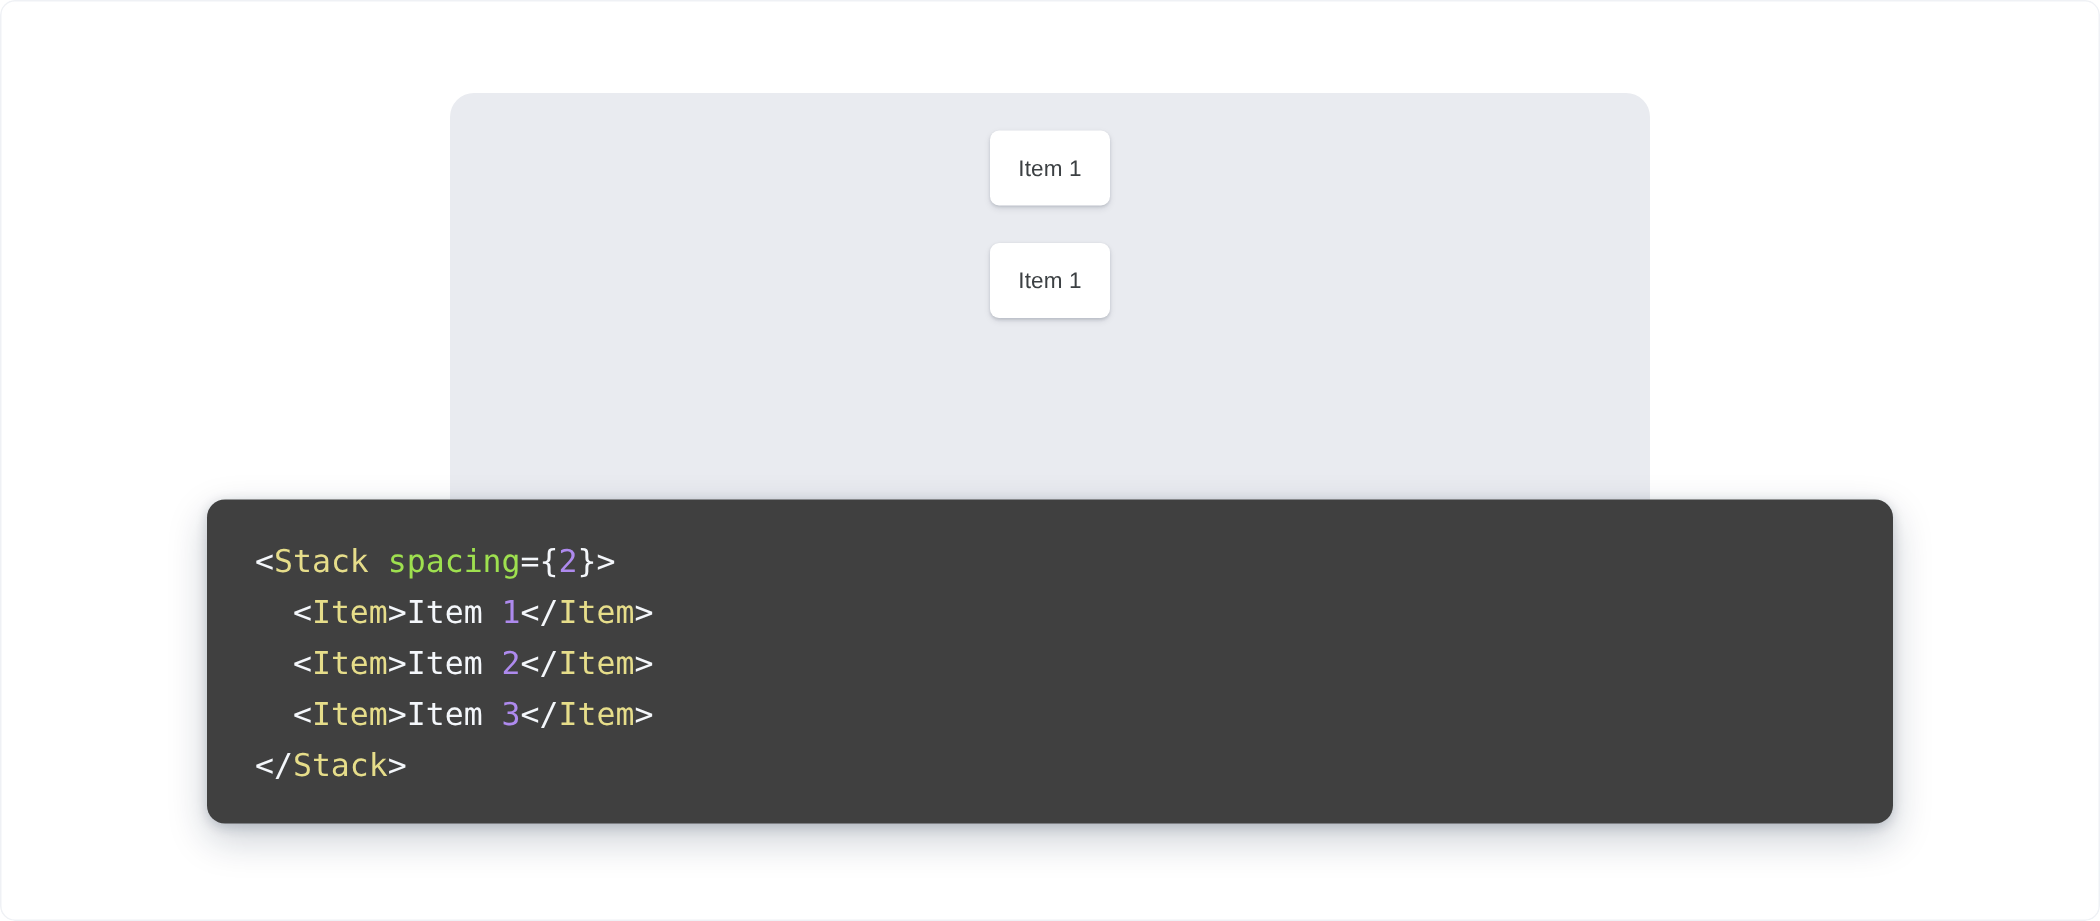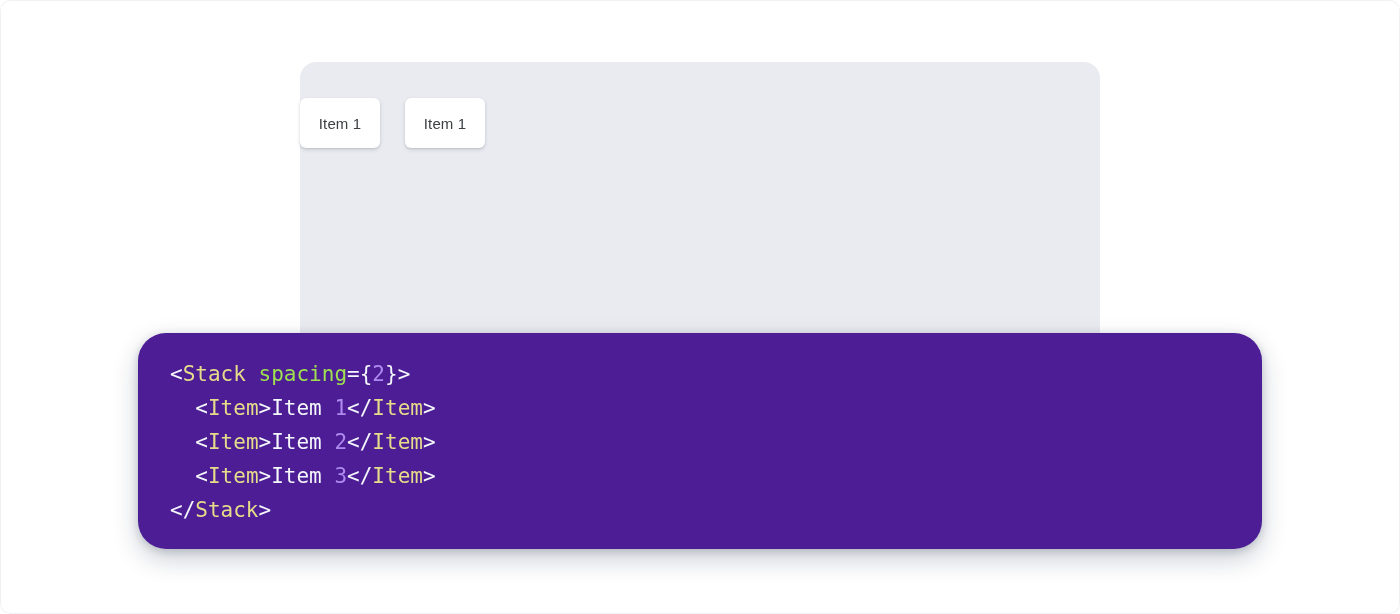--- a/index.html
+++ b/index.html
@@ -47,22 +47,23 @@
     border-radius: 16px 16px 0 0;
     box-sizing: border-box;
   }
 
   .stack {
     position: absolute;
     left: 0;
     top: 0;
     width: 800px;
     display: flex;
+    flex-direction: column;
     align-items: center;
-    padding-top: 36px;
+    padding-top: 25px;
     gap: 25px;
     box-sizing: border-box;
   }
 
   .stack-item {
     width: 80px;
     height: 50px;
     background: #ffffff;
     border-radius: 6px;
     display: flex;
@@ -81,22 +82,22 @@
     white-space: nowrap;
   }
 
   
   .code-card {
     position: absolute;
     left: 138px;
     top: 333px;
     width: 1124px;
     height: 216px;
-    background: #4c1d95;
-    border-radius: 28px;
+    background: #404040;
+    border-radius: 12px;
     box-shadow: 0 10px 26px rgba(12, 30, 58, 0.22),
                 0 2px 8px rgba(12, 30, 58, 0.18);
     box-sizing: border-box;
     overflow: hidden;
   }
 
   .code-block {
     margin: 0;
     padding: 24px 0 0 32px;
     font-family: "DejaVu Sans Mono", "Liberation Mono", monospace;

